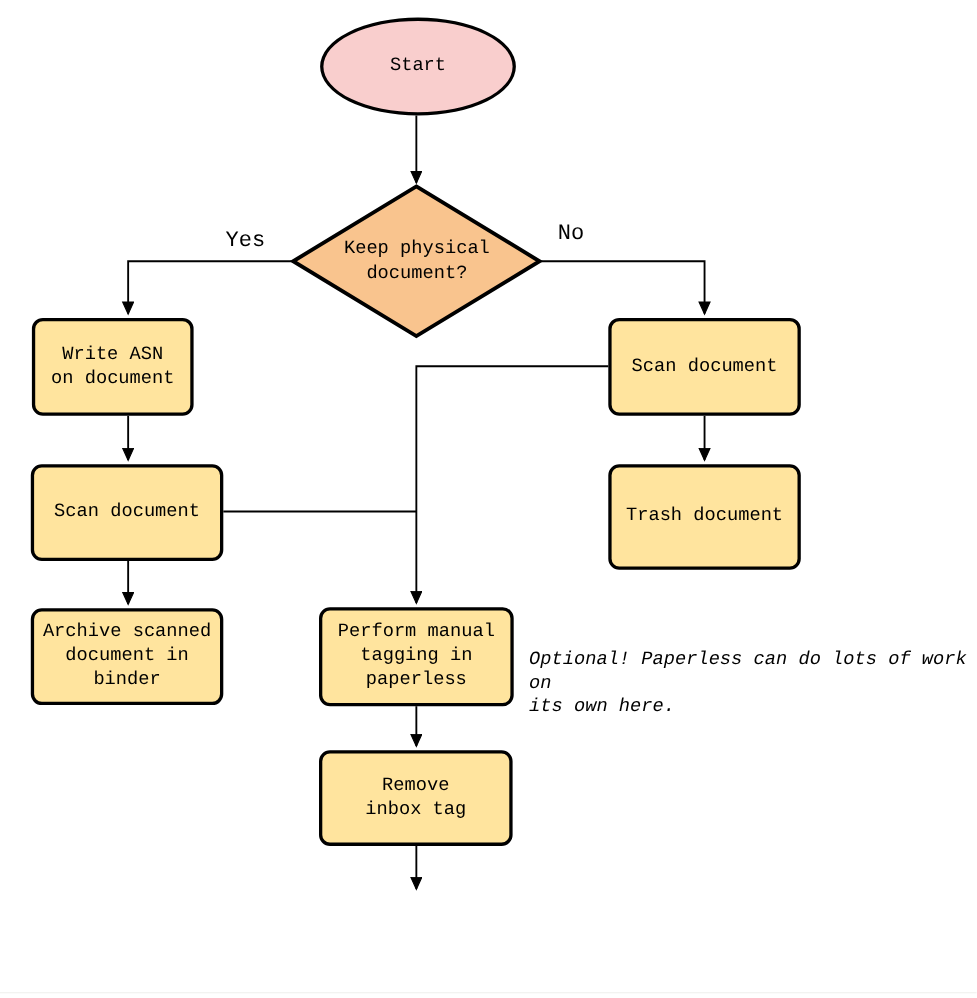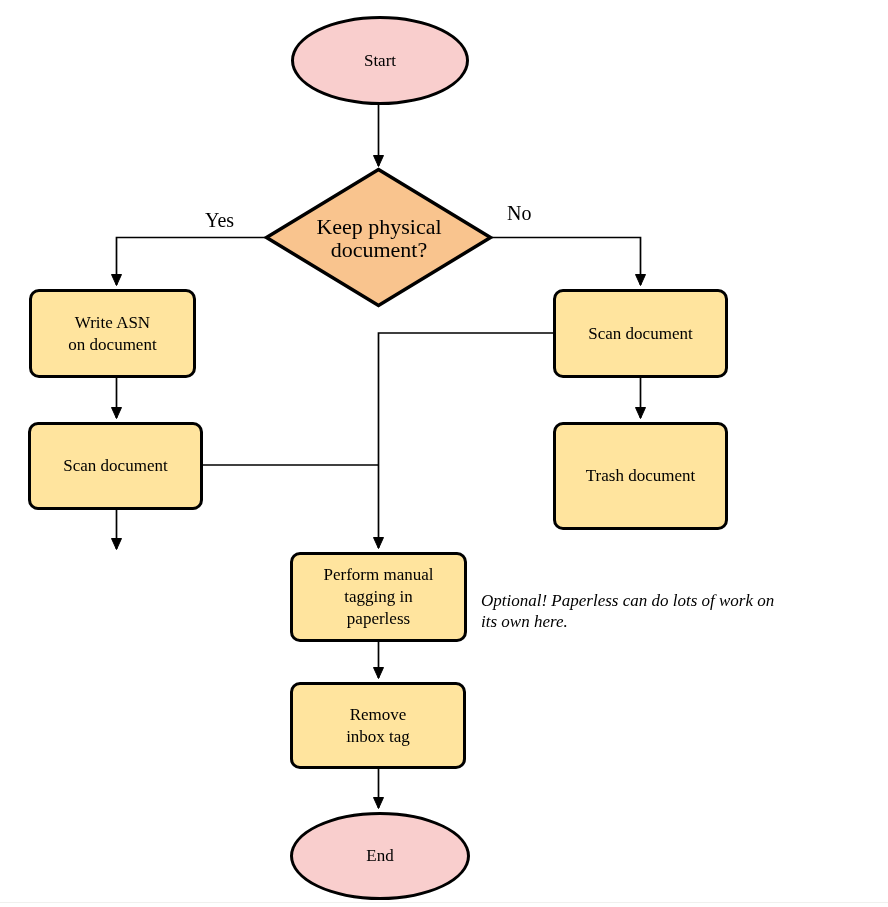--- a/index.html
+++ b/index.html
@@ -1,21 +1,21 @@
 <!DOCTYPE html>
 <html style="--terminal_fill: #f9cecd; --decision_fill: #f9c48e; --process_fill: #ffe49e; --stroke: #000000; --line: #000000; --divider: #f0f0ee;"><head>
 <meta charset="utf-8">
 <style>
   html, body { margin: 0; padding: 0; background: #ffffff; }
   .canvas {
     position: relative;
     width: 888px;
     height: 907px;
     background: #ffffff;
-    font-family: Liberation Serif, serif;
+    font-family: Liberation Mono, monospace;
     color: #000000;
     overflow: hidden;
   }
   svg.edge-layer {
     position: absolute;
     left: 0; top: 0;
     width: 888px; height: 907px;
   }
   .edge {
     fill: none;
@@ -48,21 +48,21 @@
     border: 3px solid var(--stroke, #000);
     border-radius: 50%;
   }
   .decision-label {
     position: absolute;
     display: flex;
     align-items: center;
     justify-content: center;
     text-align: center;
     white-space: pre-line;
-    font-size: 22px;
+    font-size: 17px;
     line-height: 23px;
   }
   .edge-label {
     position: absolute;
     font-size: 20px;
     line-height: 18px;
   }
   .note {
     position: absolute;
     font-size: 17px;
@@ -73,25 +73,25 @@
   .bottom-divider {
     position: absolute;
     left: 0;
     top: 902px;
     width: 888px;
     height: 1px;
     background: var(--divider, #f0f0ee);
   }
   
   .n-start      { left: 291px; top: 16px;  width: 178px; height: 89px; }
-  .n-write-asn  { left: 29px;  top: 289px; width: 167px; height: 89px; }
+  .n-write-asn  { left: 29px;  top: 289px; width: 147px; height: 89px; }
   .n-scan-left  { left: 28px;  top: 422px; width: 175px; height: 88px; }
   .n-archive    { left: 28px;  top: 553px; width: 175px; height: 88px; }
   .n-scan-right { left: 553px; top: 289px; width: 175px; height: 89px; }
-  .n-trash      { left: 553px; top: 422px; width: 175px; height: 108px; }
+  .n-trash      { left: 553px; top: 422px; width: 175px; height: 96px; }
   .n-tagging    { left: 290px; top: 552px; width: 177px; height: 90px; }
   .n-remove     { left: 290px; top: 682px; width: 176px; height: 87px; }
   .n-end        { left: 290px; top: 812px; width: 180px; height: 88px; }
   .n-decision-label { left: 282px; top: 208px; width: 194px; height: 60px; }
   .l-yes { left: 205px; top: 211px; }
   .l-no  { left: 507px; top: 204px; }
   .n-note { left: 481px; top: 590px; width: 410px; }
 </style>
 </head>
 <body>
@@ -133,41 +133,43 @@
 
   <div class="node process n-write-asn">
     <span>Write ASN
 on document</span>
   </div>
 
   <div class="node process n-scan-left">
     <span>Scan document</span>
   </div>
 
+  <div class="node process n-archive">
+    <span>Archive scanned
+document in
+binder</span>
+  </div>
 
   <div class="node process n-scan-right">
     <span>Scan document</span>
   </div>
 
   <div class="node process n-trash">
     <span>Trash document</span>
   </div>
 
   <div class="node process n-tagging">
     <span>Perform manual
 tagging in
 paperless</span>
   </div>
 
   <div class="node process n-remove">
     <span>Remove
 inbox tag</span>
   </div>
 
-  <div class="node terminal n-end">
-    <span>End</span>
-  </div>
 
   <div class="note n-note">Optional! Paperless can do lots of work on
 its own here.</div>
 
   <div class="bottom-divider"></div>
 </div>
 
 </body></html>

